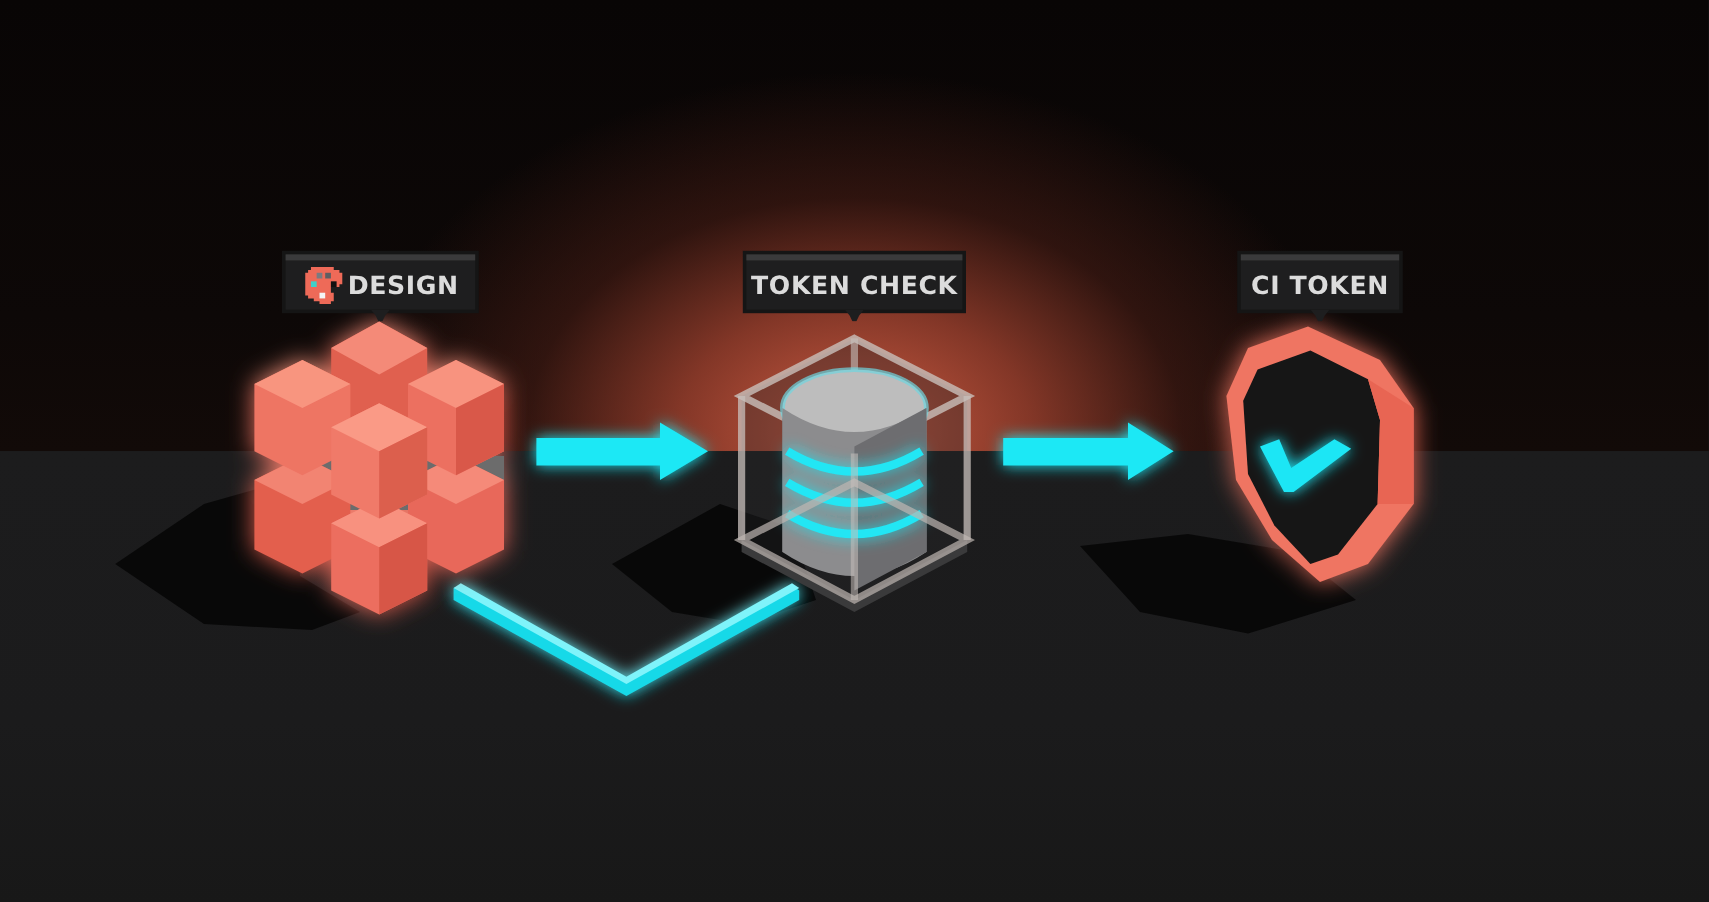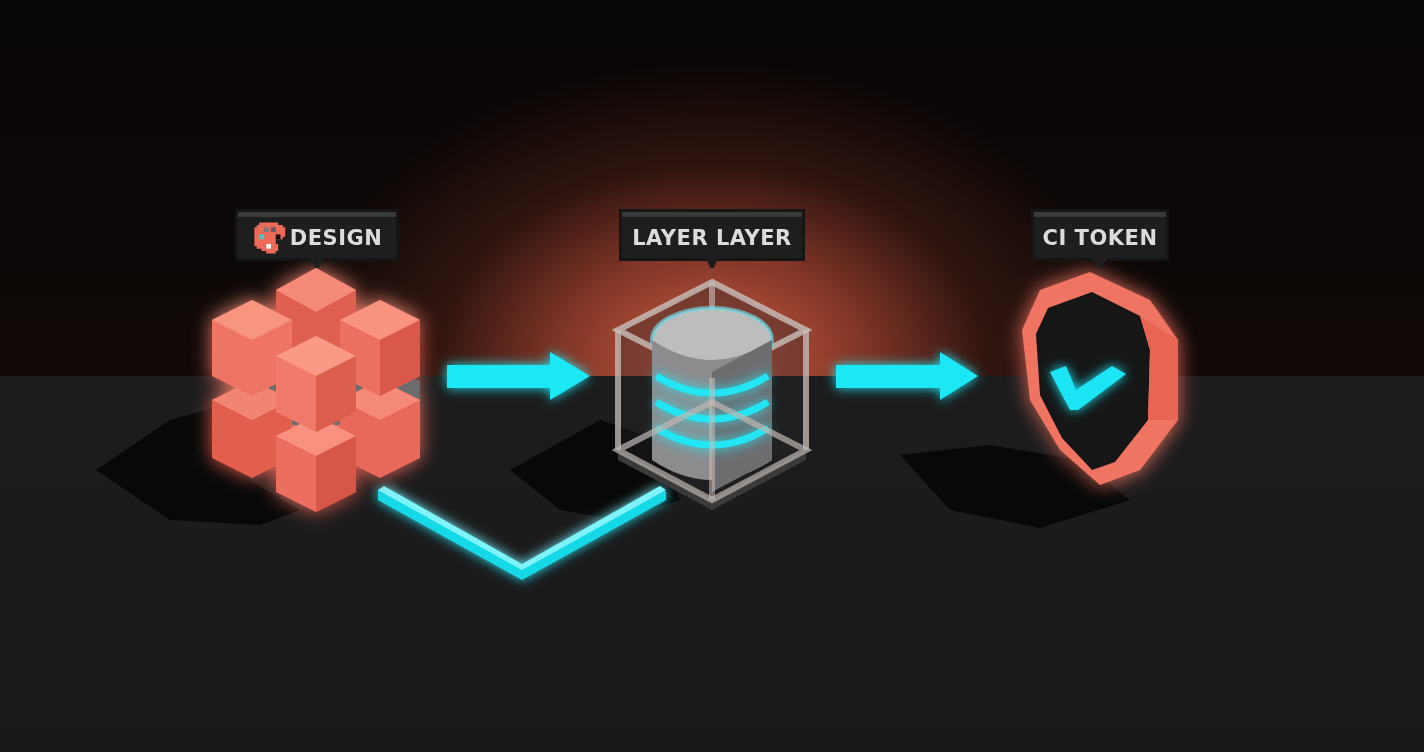--- a/index.html
+++ b/index.html
@@ -144,18 +144,18 @@
       <path d="M3 1h8v1h2v1h1v4h-1v1h-3v2h1v3h-1v1H6v-1H4v-1H2v-1H1V3h1V2h1z" fill="#ee6a58"></path>
       <rect x="5" y="3" width="2" height="2" fill="#7a7a80"></rect>
       <rect x="8" y="3" width="2" height="2" fill="#5e5e62"></rect>
       <rect x="3" y="6" width="2" height="2" fill="#3fd1c8"></rect>
       <rect x="10" y="6" width="2" height="2" fill="#111"></rect>
       <rect x="6" y="10" width="2" height="2" fill="#f4f4f4"></rect>
     </svg>
     <span>DESIGN</span>
   </div>
   <div class="label label-token">
-    <span>LAYER LAYER</span>
+    <span>TOKEN CHECK</span>
   </div>
   <div class="label label-ci">
     <span>CI TOKEN</span>
   </div>
 </div>
 
 </body></html>

